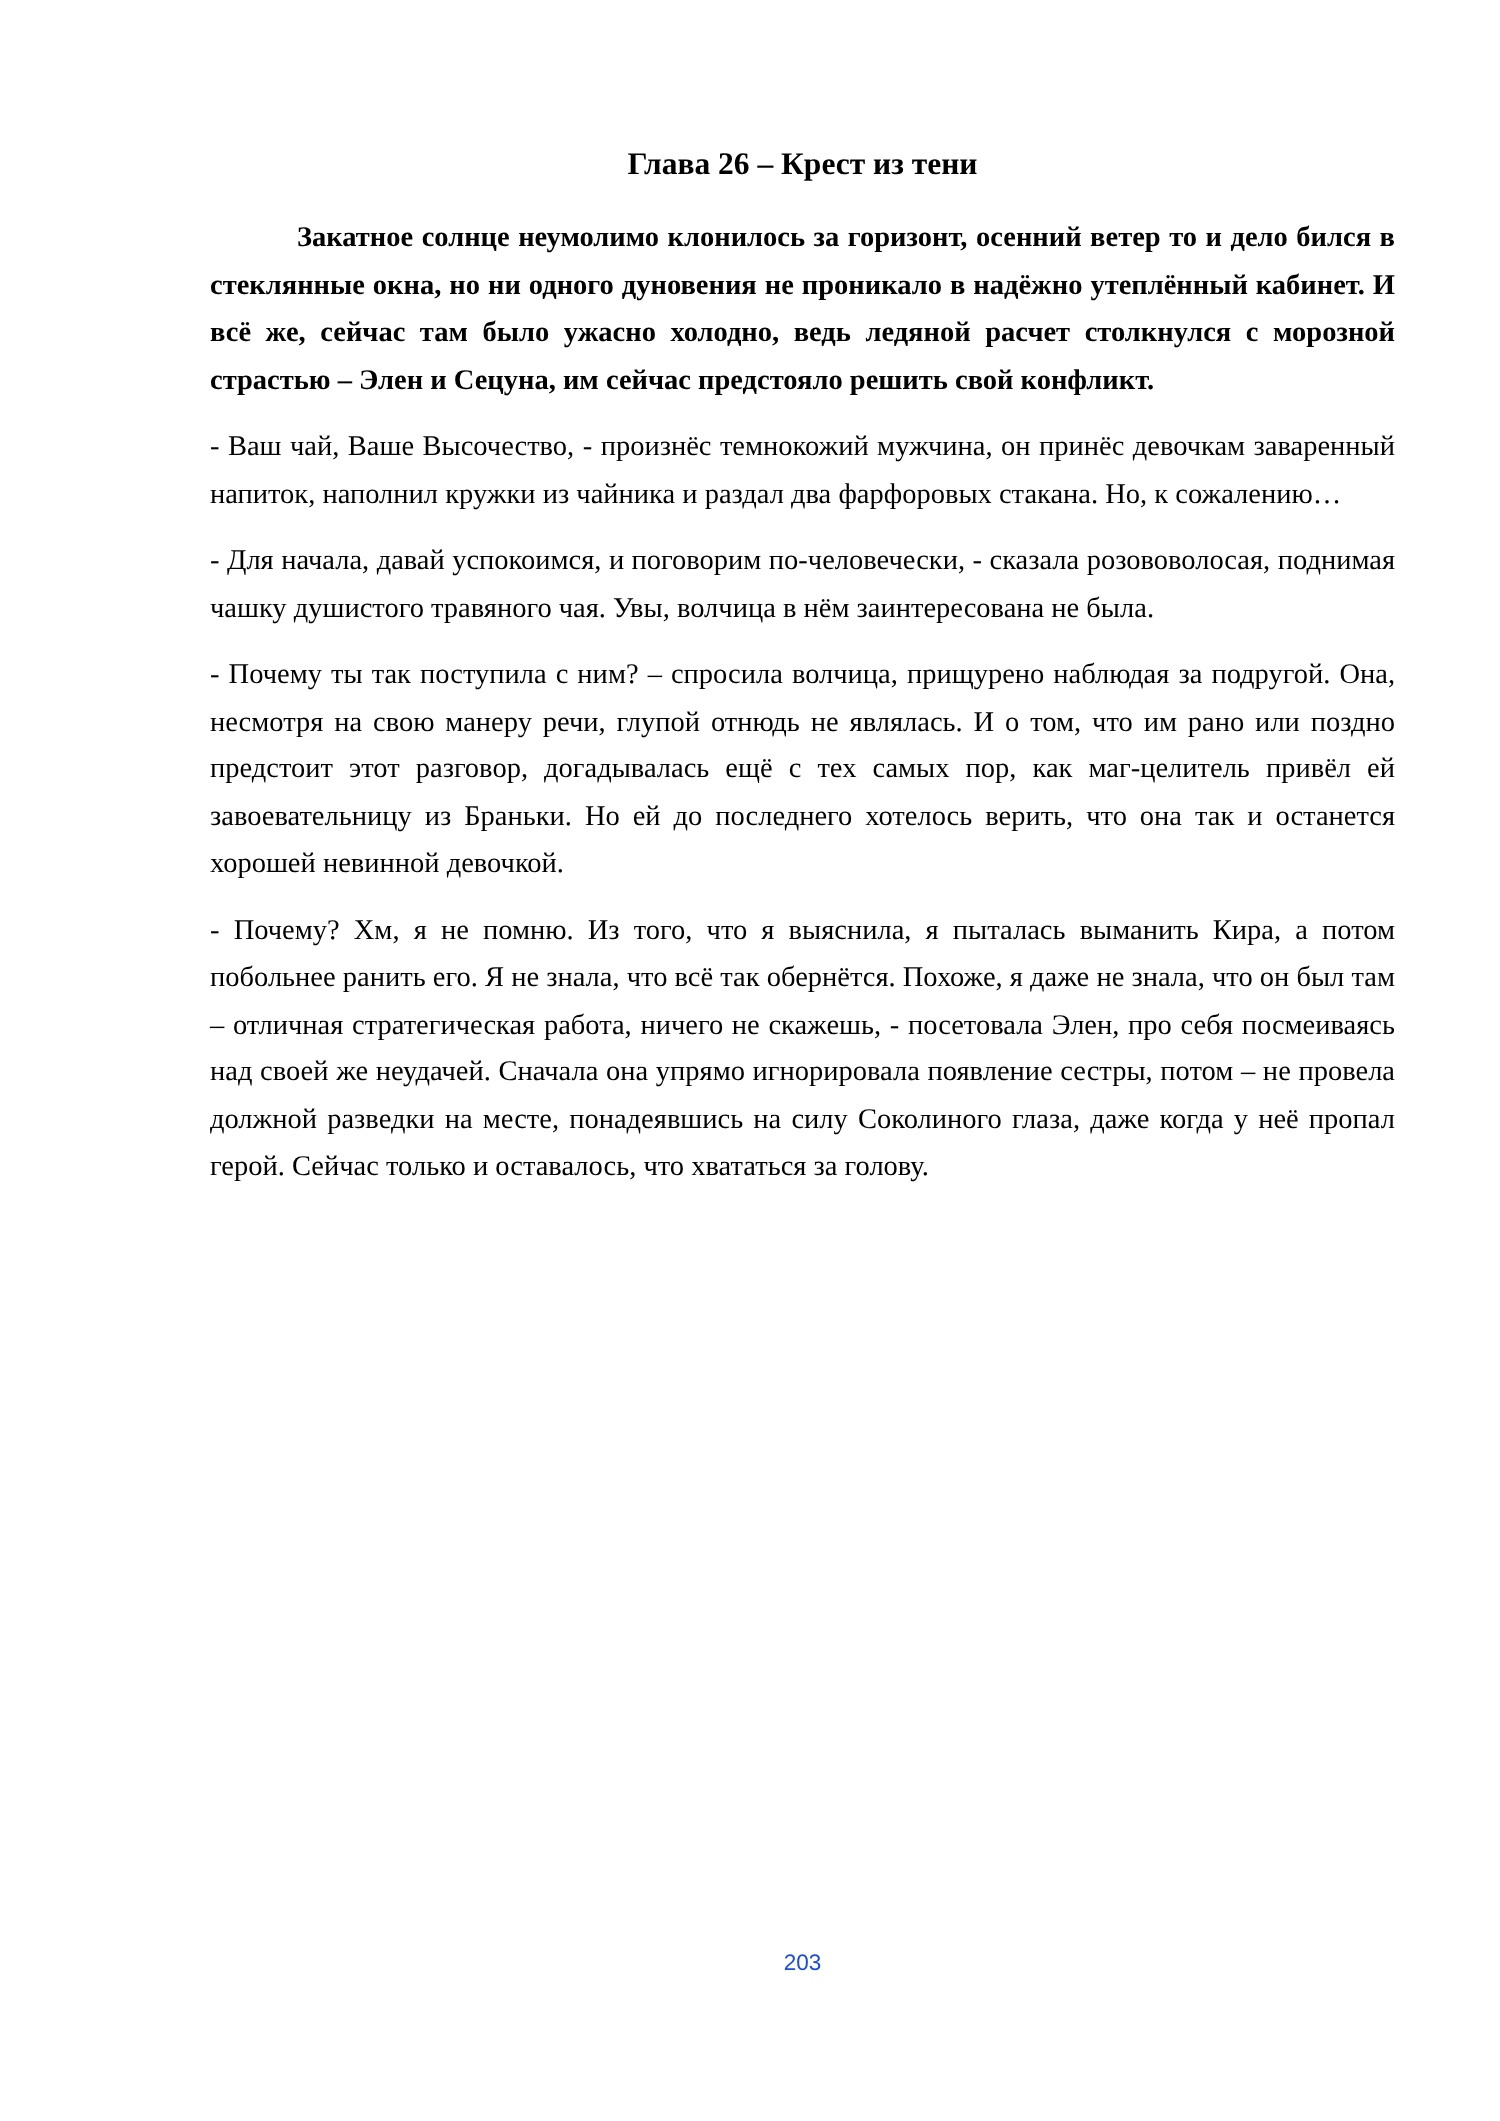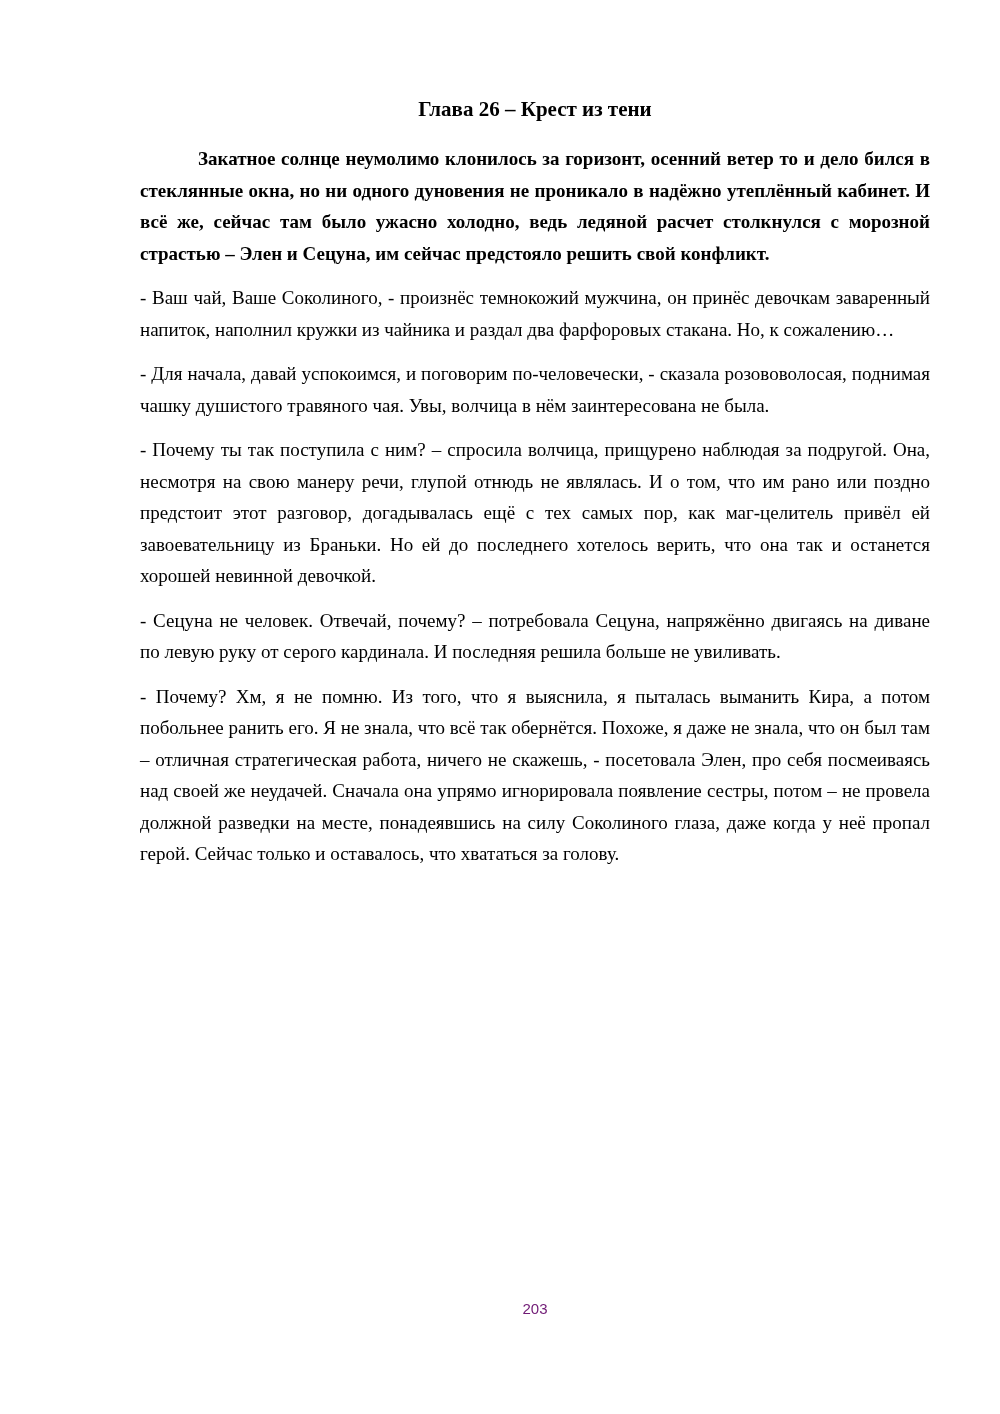--- a/index.html
+++ b/index.html
@@ -41,34 +41,33 @@
     font-weight: bold;
   }
   .page-number {
     position: absolute;
     top: 1300px;
     left: 140px;
     width: 790px;
     text-align: center;
     font-family: "Liberation Sans", sans-serif;
     font-size: 15px;
-    color: #701a75;
+    color: #1d4ed8;
   }
 </style>
 </head>
 <body>
 
 <div class="sheet">
 
   <h1 class="doc-title">Глава 26 – Крест из тени</h1>
 
   <div class="body-text">
     <p class="first-indent">Закатное солнце неумолимо клонилось за горизонт, осенний ветер то и дело бился в стеклянные окна, но ни одного дуновения не проникало в надёжно утеплённый кабинет. И всё же, сейчас там было ужасно холодно, ведь ледяной расчет столкнулся с морозной страстью – Элен и Сецуна, им сейчас предстояло решить свой конфликт.</p>
-    <p>- Ваш чай, Ваше Соколиного, - произнёс темнокожий мужчина, он принёс девочкам заваренный напиток, наполнил кружки из чайника и раздал два фарфоровых стакана. Но, к сожалению…</p>
+    <p>- Ваш чай, Ваше Высочество, - произнёс темнокожий мужчина, он принёс девочкам заваренный напиток, наполнил кружки из чайника и раздал два фарфоровых стакана. Но, к сожалению…</p>
     <p>- Для начала, давай успокоимся, и поговорим по-человечески, - сказала розововолосая, поднимая чашку душистого травяного чая. Увы, волчица в нём заинтересована не была.</p>
     <p>- Почему ты так поступила с ним? – спросила волчица, прищурено наблюдая за подругой. Она, несмотря на свою манеру речи, глупой отнюдь не являлась. И о том, что им рано или поздно предстоит этот разговор, догадывалась ещё с тех самых пор, как маг-целитель привёл ей завоевательницу из Браньки. Но ей до последнего хотелось верить, что она так и останется хорошей невинной девочкой.</p>
-    <p>- Сецуна не человек. Отвечай, почему? – потребовала Сецуна, напряжённо двигаясь на диване по левую руку от серого кардинала. И последняя решила больше не увиливать.</p>
     <p>- Почему? Хм, я не помню. Из того, что я выяснила, я пыталась выманить Кира, а потом побольнее ранить его. Я не знала, что всё так обернётся. Похоже, я даже не знала, что он был там – отличная стратегическая работа, ничего не скажешь, - посетовала Элен, про себя посмеиваясь над своей же неудачей. Сначала она упрямо игнорировала появление сестры, потом – не провела должной разведки на месте, понадеявшись на силу Соколиного глаза, даже когда у неё пропал герой. Сейчас только и оставалось, что хвататься за голову.</p>
   </div>
 
   <div class="page-number">203</div>
 
 </div>
 
 </body></html>

